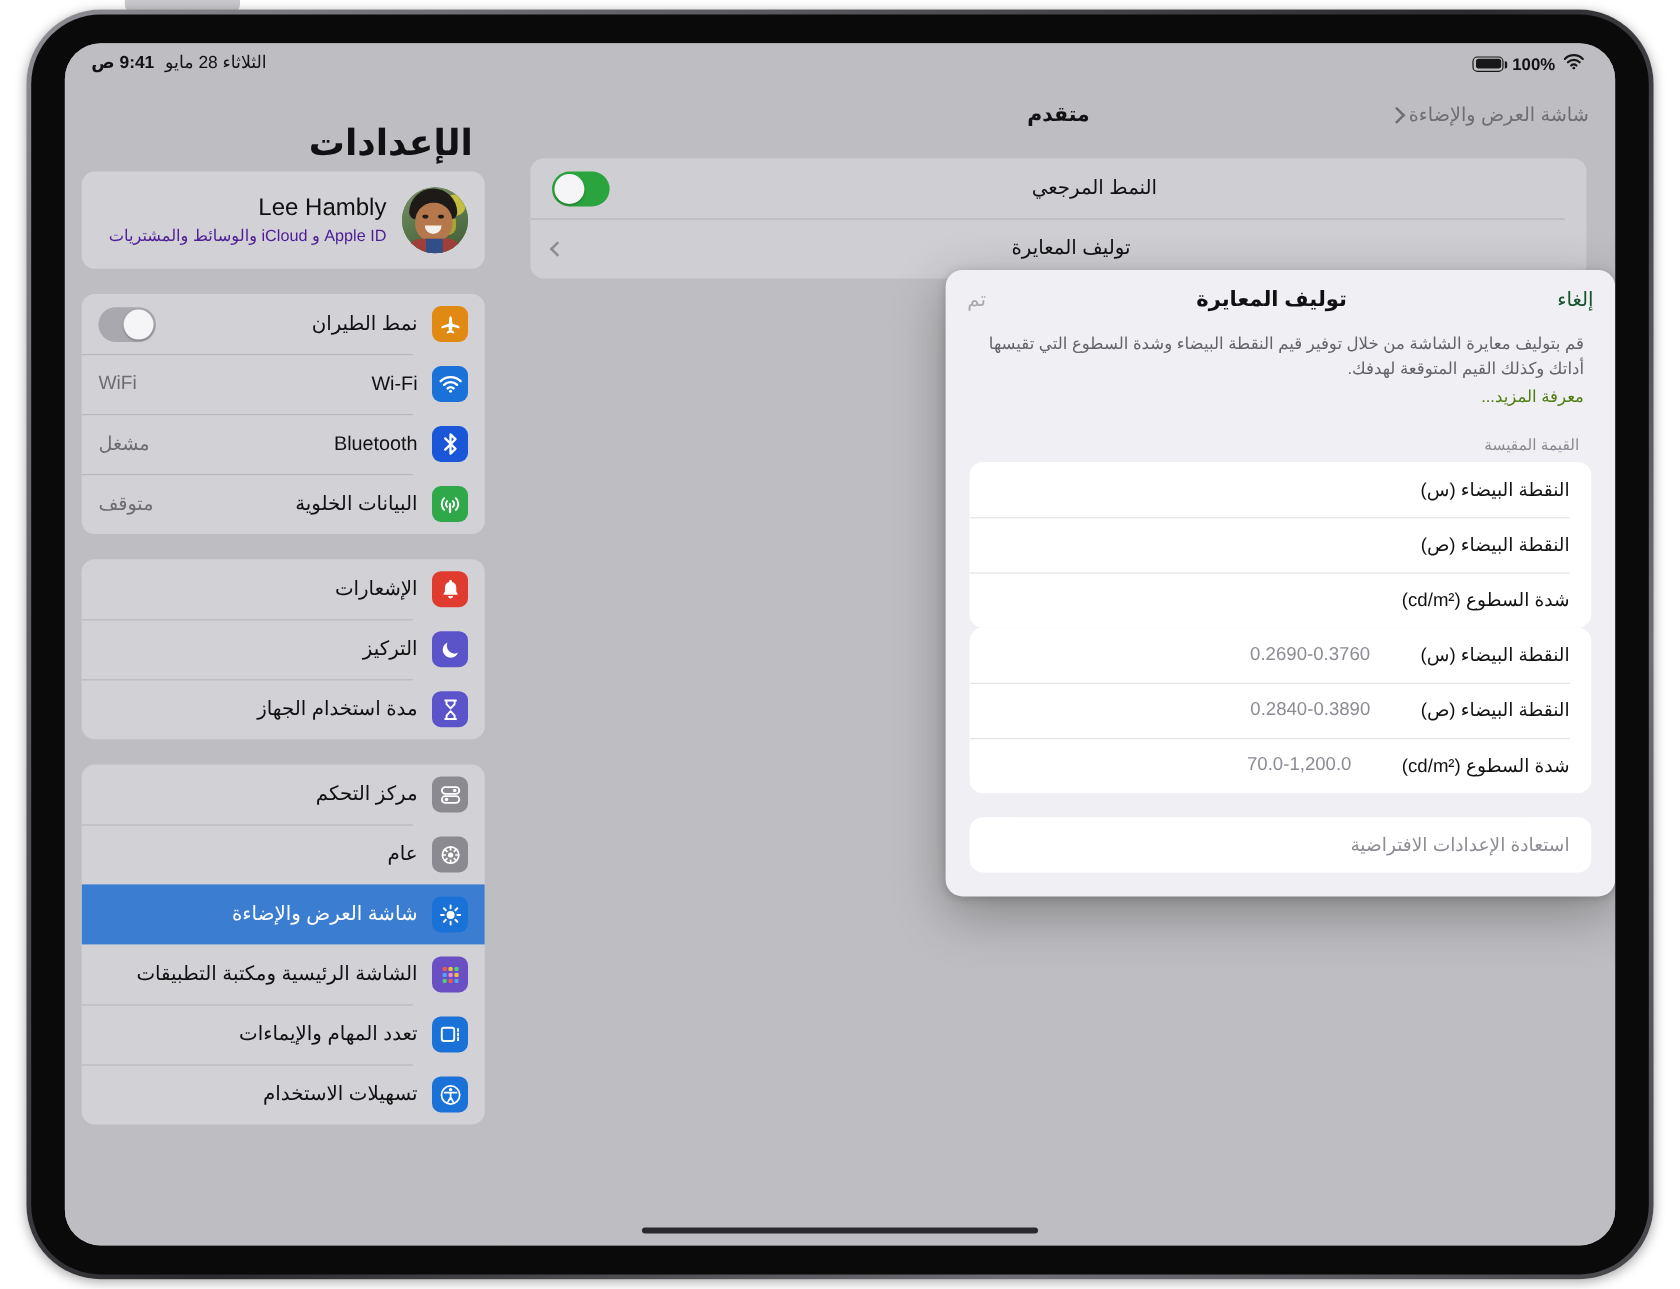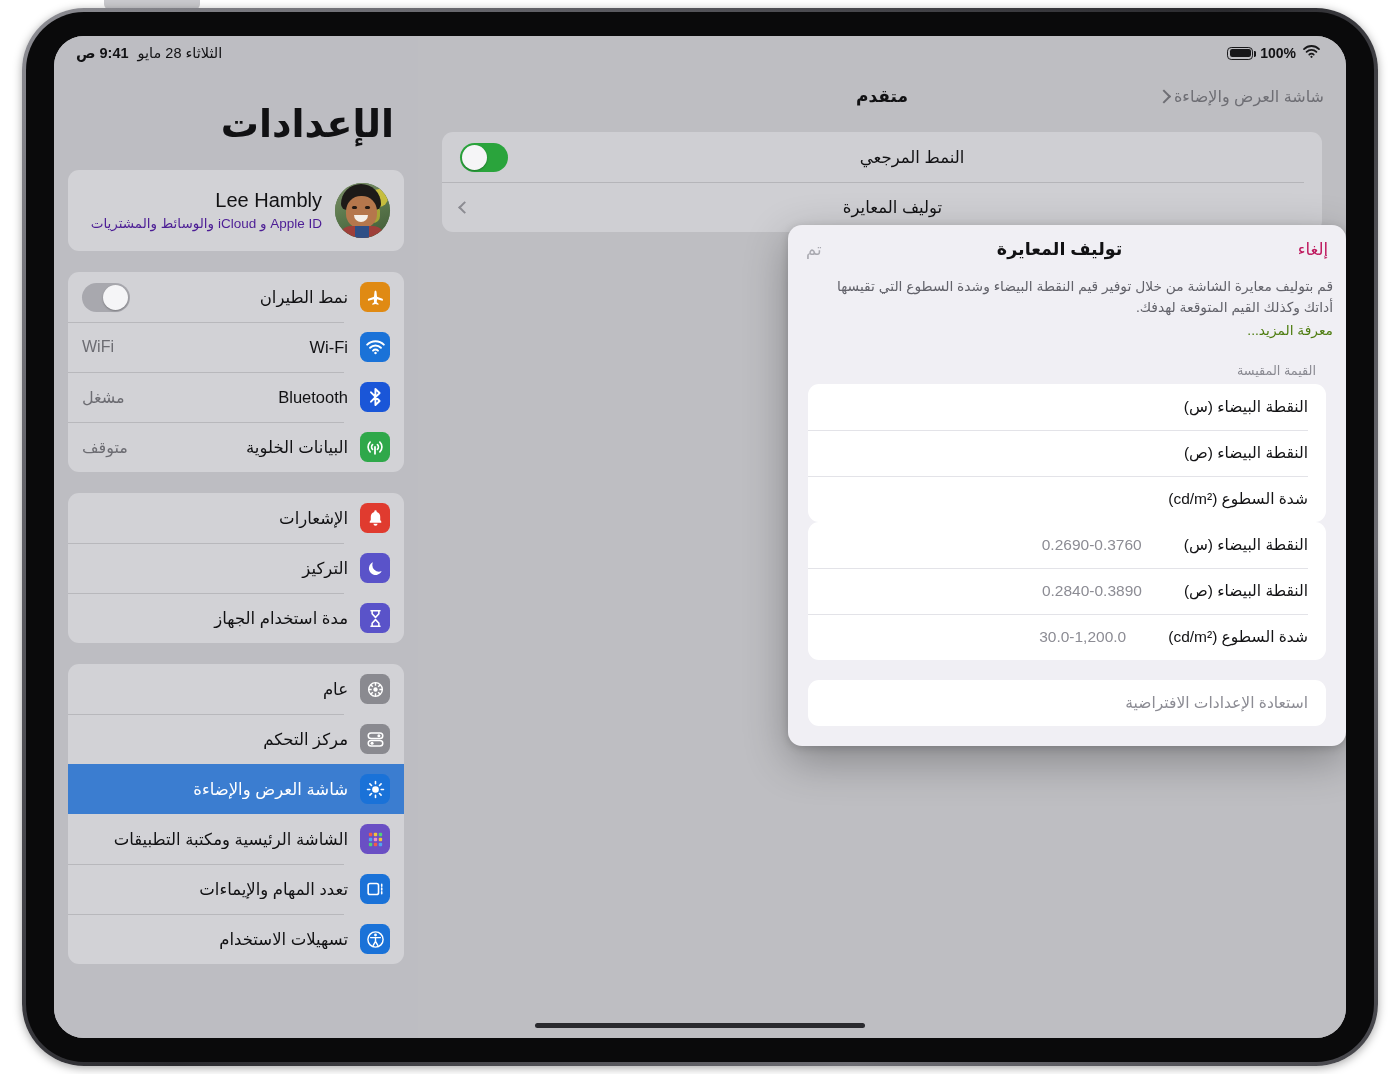--- a/index.html
+++ b/index.html
@@ -103,24 +103,24 @@
   
   .sidebar {
     width: 364px;
     flex: 0 0 364px;
     background: #bdbdc2;
     padding: 44px 14px 0 14px;
     overflow: hidden;
     position: relative;
   }
   .settings-title {
-    font-size: 38px;
+    font-size: 30px;
     font-weight: 700;
     color: #111113;
-    padding: 22px 10px 24px 10px;
+    padding: 22px 10px 6px 10px;
     letter-spacing: -.2px;
   }
 
   .card {
     background: #d2d2d6;
     border-radius: 11px;
     overflow: hidden;
     margin-bottom: 21px;
   }
 
@@ -295,25 +295,25 @@
     overflow: hidden;
     z-index: 30;
   }
   .modal-head {
     display: flex;
     align-items: center;
     justify-content: space-between;
     padding: 14px 18px 10px 18px;
   }
   .modal-title { font-size: 17.5px; font-weight: 700; color: #111113; }
-  .modal-cancel { font-size: 16.5px; color: #be185d; }
+  .modal-cancel { font-size: 16.5px; color: #14532d; }
   .modal-done { font-size: 16.5px; color: #a9a9b0; }
 
   .modal-desc {
-    padding: 6px 13px 4px 30px;
+    padding: 6px 26px 4px 30px;
     font-size: 13.8px;
     line-height: 1.55;
     color: #62626a;
     text-align: right;
   }
   .modal-link { color: #4d7c0f; display: block; margin-top: 1px; font-size: 13.8px; }
 
   .sec-header {
     font-size: 12.8px;
     color: #8a8a92;
@@ -483,38 +483,38 @@
                 <path d="M3.2 1.8h9.6M3.2 18.2h9.6M4.4 1.8v3.1L8 8.8l3.6-3.9V1.8M4.4 18.2v-3.1L8 11.2l3.6 3.9v3.1"></path>
               </svg>
           </span>
           <span class="row-label">مدة استخدام الجهاز</span>
         </div>
       </div>
 
       <div class="card">
         <div class="row">
           <span class="app-icon" style="background:#8a8a90">
-            <svg width="19" height="19" viewBox="0 0 20 20" fill="none" stroke="#fff" stroke-width="1.5">
-                <circle cx="10" cy="10" r="7.2"></circle>
-                <circle cx="10" cy="10" r="2.3" fill="#fff" stroke="none"></circle>
-                <path d="M10 2.8v3.2M10 14v3.2M2.8 10h3.2M14 10h3.2M4.9 4.9l2.3 2.3M12.8 12.8l2.3 2.3M15.1 4.9l-2.3 2.3M7.2 12.8l-2.3 2.3"></path>
-              </svg>
-          </span>
-          <span class="row-label">عام</span>
-        </div>
-        <div class="row">
-          <span class="app-icon" style="background:#8a8a90">
             <svg width="19" height="17" viewBox="0 0 20 18" fill="none" stroke="#fff" stroke-width="1.6">
                 <rect x="2.3" y="2" width="15.4" height="6" rx="3"></rect>
                 <circle cx="13.6" cy="5" r="1.6" fill="#fff" stroke="none"></circle>
                 <rect x="2.3" y="10" width="15.4" height="6" rx="3"></rect>
                 <circle cx="6.4" cy="13" r="1.6" fill="#fff" stroke="none"></circle>
               </svg>
           </span>
           <span class="row-label">مركز التحكم</span>
+        </div>
+        <div class="row">
+          <span class="app-icon" style="background:#8a8a90">
+            <svg width="19" height="19" viewBox="0 0 20 20" fill="none" stroke="#fff" stroke-width="1.5">
+                <circle cx="10" cy="10" r="7.2"></circle>
+                <circle cx="10" cy="10" r="2.3" fill="#fff" stroke="none"></circle>
+                <path d="M10 2.8v3.2M10 14v3.2M2.8 10h3.2M14 10h3.2M4.9 4.9l2.3 2.3M12.8 12.8l2.3 2.3M15.1 4.9l-2.3 2.3M7.2 12.8l-2.3 2.3"></path>
+              </svg>
+          </span>
+          <span class="row-label">عام</span>
         </div>
         <div class="row selected">
           <span class="app-icon" style="background:#1a72d8">
             <svg width="19" height="19" viewBox="0 0 20 20" fill="none" stroke="#fff" stroke-width="1.7" stroke-linecap="round">
                 <circle cx="10" cy="10" r="3.5" fill="#fff" stroke="none"></circle>
                 <path d="M10 1.6v2.4M10 16v2.4M1.6 10h2.4M16 10h2.4M4.1 4.1l1.7 1.7M14.2 14.2l1.7 1.7M15.9 4.1l-1.7 1.7M5.8 14.2l-1.7 1.7"></path>
               </svg>
           </span>
           <span class="row-label">شاشة العرض والإضاءة</span>
         </div>
@@ -612,21 +612,21 @@
           <div class="mrow">
             <span class="mrow-label">النقطة البيضاء (س)</span>
             <span class="mrow-value">0.2690-0.3760</span>
           </div>
           <div class="mrow">
             <span class="mrow-label">النقطة البيضاء (ص)</span>
             <span class="mrow-value">0.2840-0.3890</span>
           </div>
           <div class="mrow">
             <span class="mrow-label">شدة السطوع (cd/m²)</span>
-            <span class="mrow-value">30.0-1,200.0</span>
+            <span class="mrow-value">70.0-1,200.0</span>
           </div>
         </div>
 
         <div class="sec-header" style="padding-bottom:0"></div>
         <div class="mcard reset">
           <div class="mrow">
             <span class="reset-label">استعادة الإعدادات الافتراضية</span>
           </div>
         </div>
         <div class="modal-bottom-pad"></div>

